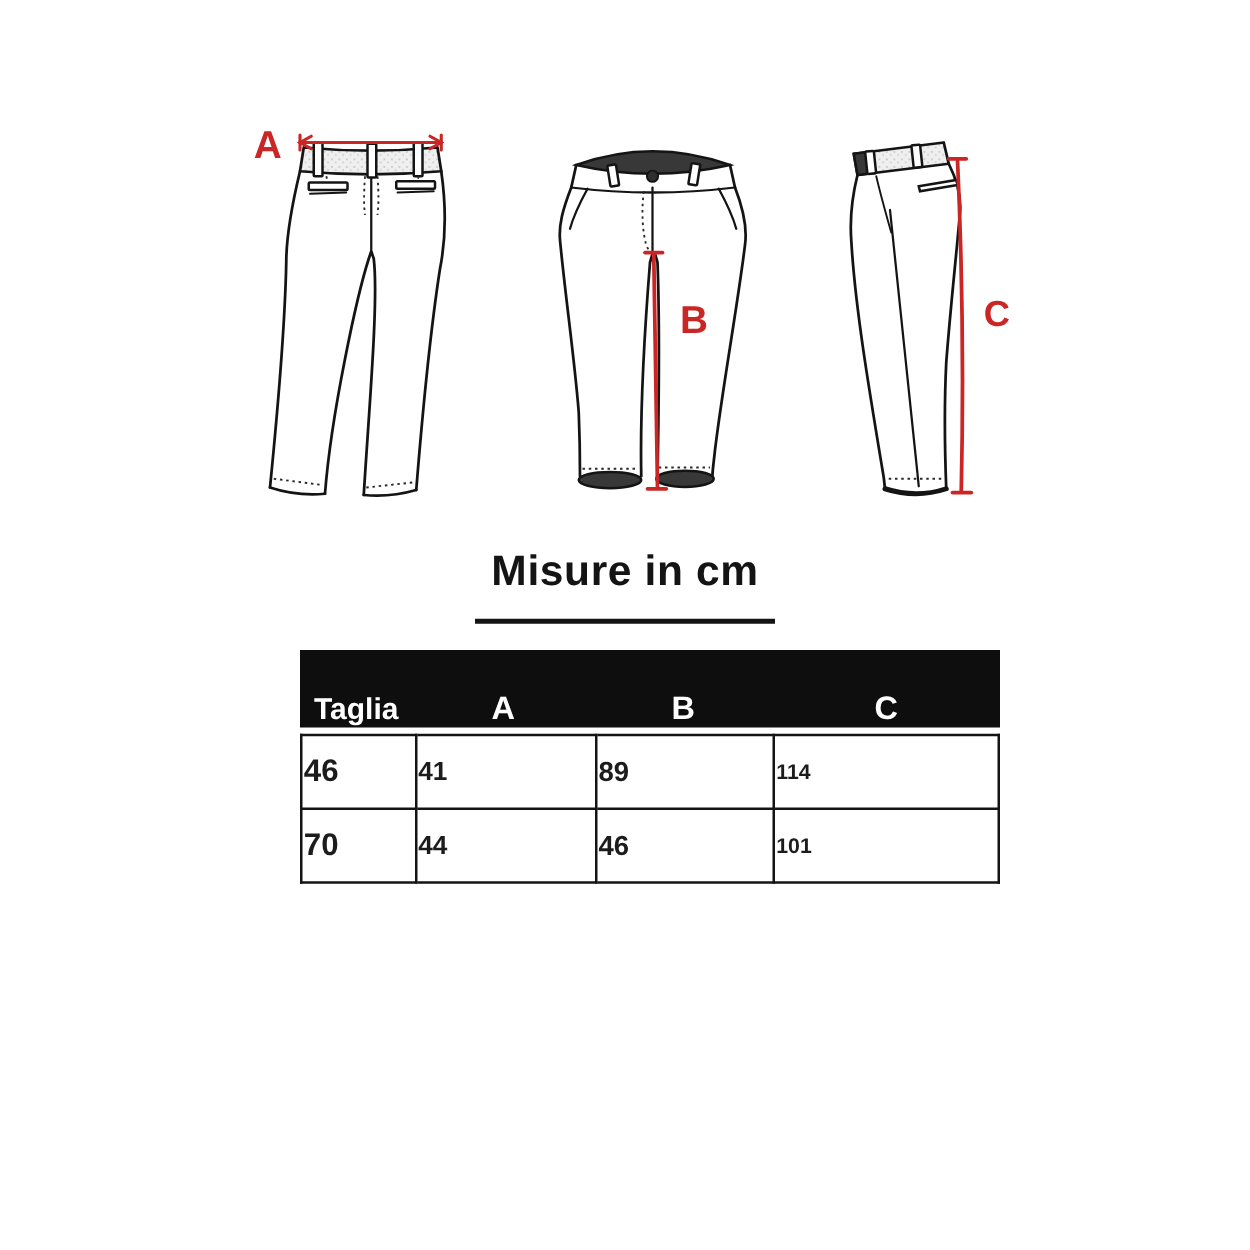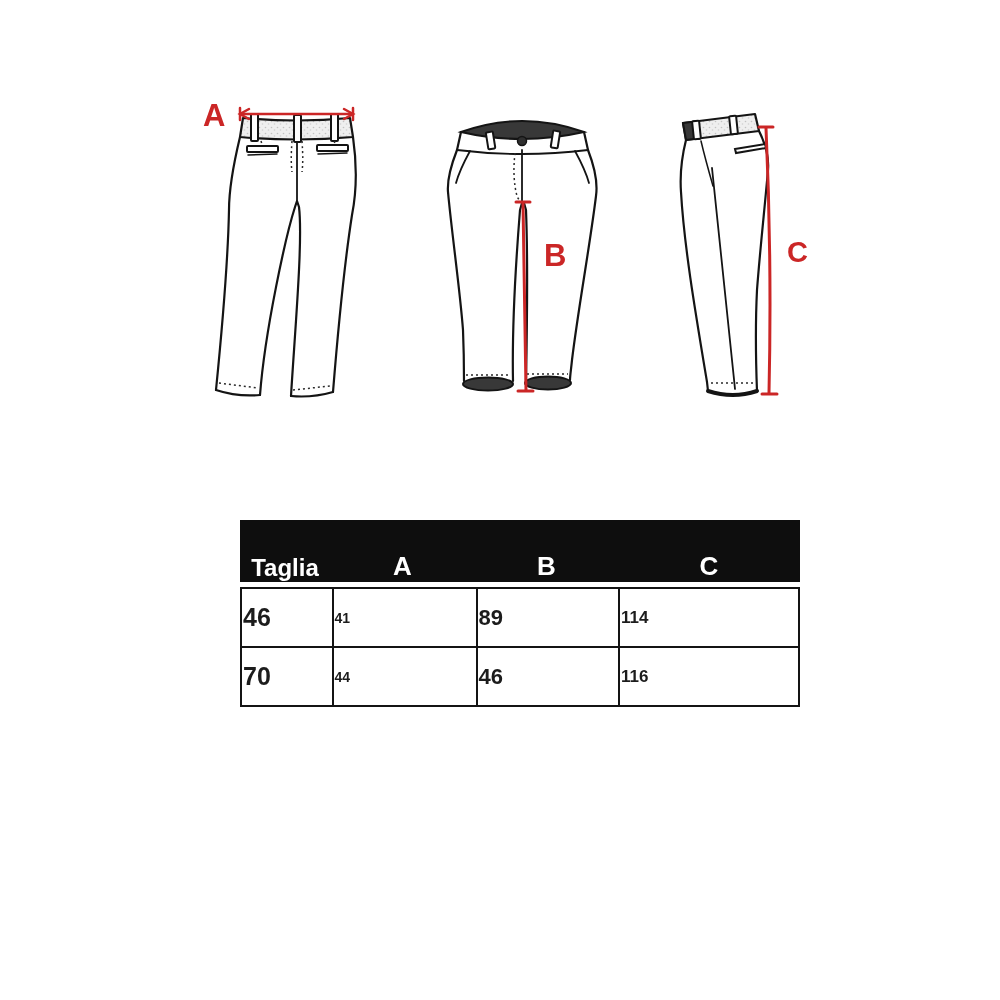--- a/index.html
+++ b/index.html
@@ -57,21 +57,21 @@
   .hc2 { width:145px; font-size:26px; }
   .hc3 { width:143px; font-size:26px; }
   .hc4 { width:182px; font-size:26px; }
   .tbody { margin-top:5px; border-collapse:collapse; width:560px; }
   .tbody td {
     border:2px solid var(--ink,#141414);
     height:55px; vertical-align:middle;
     font-weight:700; color:#1c1c1c; background:#ffffff;
   }
   .td1 { width:90px;  font-size:25px; font-weight:800; }
-  .td2 { width:145px; font-size:14px; }
+  .td2 { width:145px; font-size:21px; }
   .td3 { width:143px; font-size:22px; }
   .td4 { width:182px; font-size:17px; }
 </style>
 </head>
 <body>
 
 <div class="canvas">
 
   <svg class="diagram-svg" width="1000" height="430" viewBox="0 0 1000 430" aria-hidden="true">
     <defs>
@@ -178,39 +178,43 @@
         <path class="red red3" d="M766,128 Q772,260 769,393"></path>
         <path class="red red3" d="M762,394 L777,394"></path>
       </g>
     </g>
   </svg>
 
   <span class="measure-label" style="left:203px; top:100px;">A</span>
   <span class="measure-label" style="left:544px; top:240px;">B</span>
   <span class="measure-label" style="left:787px; top:238px; font-size:29px;">C</span>
 
+  <div class="title-wrap">
+    <div class="title">Misure in cm</div>
+    <div class="title-underline"></div>
+  </div>
 
   <div class="size-table">
     <div class="thead">
       <div class="hc hc1">Taglia</div>
       <div class="hc hc2">A</div>
       <div class="hc hc3">B</div>
       <div class="hc hc4">C</div>
     </div>
     <table class="tbody">
       <tbody>
           <tr>
         <td class="td1">46</td>
         <td class="td2">41</td>
         <td class="td3">89</td>
         <td class="td4">114</td>
       </tr>
       <tr>
         <td class="td1">70</td>
         <td class="td2">44</td>
         <td class="td3">46</td>
-        <td class="td4">116</td>
+        <td class="td4">101</td>
       </tr>
     </tbody>
       </table>
   </div>
 
 </div>
 
 </body></html>

